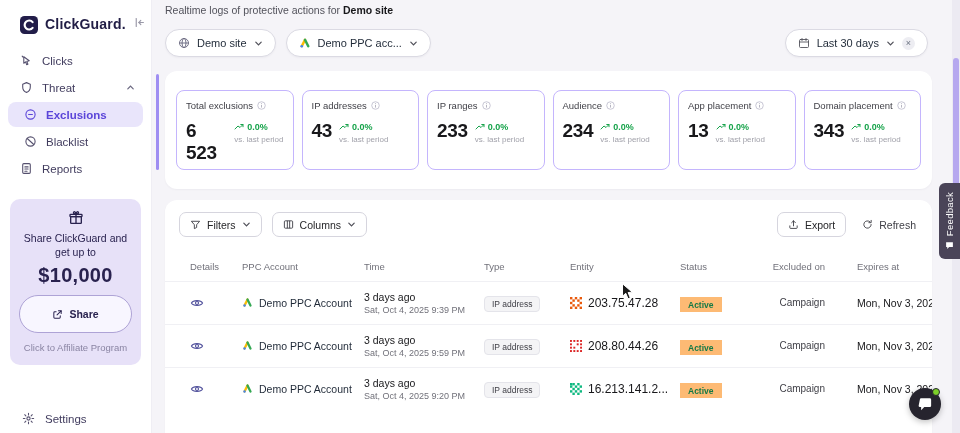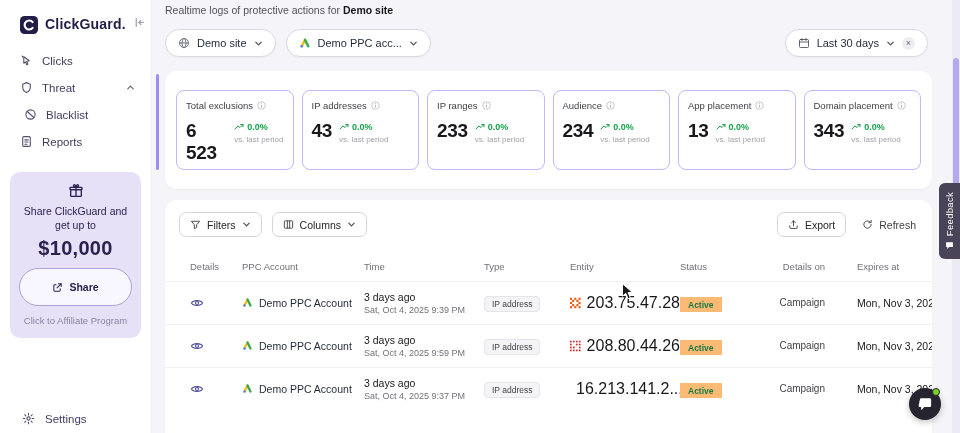--- a/index.html
+++ b/index.html
@@ -64,21 +64,21 @@
 
   .trow { display:grid; grid-template-columns:52px 122px 120px 86px 110px 85px 60px 1fr; align-items:center; padding:0 10px 0 25px; }
   .trow.head { align-items:start; padding-top:14px; padding-bottom:8px; font-size:9.5px; color:#71717a; }
   .trow.head .hc7 { text-align:right; line-height:1.25; width:60px; }
   .trow.head .hc8 { padding-left:32px; }
   .trow.data { height:43px; border-top:1px solid #f0f0f4; }
   .cell-acct { display:flex; align-items:center; gap:6px; font-size:10.5px; color:#1f2937; white-space:nowrap; }
   .cell-time .t1 { font-size:10.5px; color:#18181b; }
   .cell-time .t2 { font-size:9px; color:#71717a; margin-top:2px; }
   .type-badge { display:inline-block; font-size:8.5px; color:#3f3f46; background:#f4f4f6; border:1px solid #e4e4ea; border-radius:4px; padding:2px 7px; }
-  .cell-entity { display:flex; align-items:center; gap:6px; font-size:16px; color:#18181b; white-space:nowrap; overflow:hidden; }
+  .cell-entity { display:flex; align-items:center; gap:6px; font-size:12px; color:#18181b; white-space:nowrap; overflow:hidden; }
   .status-badge { display:inline-block; font-size:8.5px; color:#157a46; background:#fdba74; border-radius:0; padding:2.5px 8px; font-weight:bold; }
   .cell-excl { text-align:right; font-size:10px; color:#3f3f46; }
   .cell-exp { padding-left:32px; font-size:10.5px; color:#18181b; white-space:nowrap; }
   .eye-btn { background:none; border:none; display:flex; cursor:pointer; color:#50509b; padding:0; }
 
   
   .scrollbar { position:absolute; right:0; top:0; bottom:0; width:8px; background:#eceaf2; }
   .scroll-thumb { position:absolute; right:1px; top:58px; width:6px; height:140px; background:#b6a8ef; border-radius:3px; }
   .feedback-tab { position:absolute; right:0; top:183px; width:21px; height:76px; background:#4a4458; border-radius:6px 0 0 6px; display:flex; flex-direction:column; align-items:center; justify-content:center; gap:5px; z-index:5; cursor:pointer; }
   .feedback-label { writing-mode:vertical-rl; transform:rotate(180deg); color:#fff; font-size:9.5px; letter-spacing:.3px; }
@@ -124,20 +124,29 @@
           <svg width="13" height="13" viewBox="0 0 24 24" fill="none" stroke="currentColor" stroke-width="2" stroke-linejoin="round">
               <path d="M12 3 L19 5.8 V11 C19 16 16.2 19.6 12 21 C7.8 19.6 5 16 5 11 V5.8 Z"></path>
             </svg>
         </span>
         <span>Threat</span>
         <span class="nav-chevron">
           <svg width="9" height="9" viewBox="0 0 10 10" fill="none" stroke="currentColor" stroke-width="1.4" stroke-linecap="round">
               <path d="M2 6.5 L5 3.5 L8 6.5"></path>
             </svg>
         </span>
+      </div>
+      <div class="nav-item child active">
+        <span class="icn">
+          <svg width="13" height="13" viewBox="0 0 24 24" fill="none" stroke="currentColor" stroke-width="2" stroke-linecap="round">
+              <circle cx="12" cy="12" r="8.5"></circle>
+              <path d="M8.5 12 H15.5"></path>
+            </svg>
+        </span>
+        <span>Exclusions</span>
       </div>
       <div class="nav-item child">
         <span class="icn">
           <svg width="13" height="13" viewBox="0 0 24 24" fill="none" stroke="currentColor" stroke-width="2" stroke-linecap="round">
               <circle cx="12" cy="12" r="8.5"></circle>
               <path d="M6 6.5 L18 17.5"></path>
             </svg>
         </span>
         <span>Blacklist</span>
       </div>
@@ -443,21 +452,21 @@
         </div>
       </div>
 
       <div class="trow head">
         <span>Details</span>
         <span>PPC Account</span>
         <span>Time</span>
         <span>Type</span>
         <span>Entity</span>
         <span>Status</span>
-        <span class="hc7">Details on</span>
+        <span class="hc7">Excluded on</span>
         <span class="hc8">Expires at</span>
       </div>
 
       <div class="trow data">
         <span>
             <button class="eye-btn">
               <svg width="14" height="14" viewBox="0 0 24 24" fill="none" stroke="currentColor" stroke-width="1.9">
                 <path d="M2.5 12 C5.5 6.5 18.5 6.5 21.5 12 C18.5 17.5 5.5 17.5 2.5 12 Z"></path>
                 <circle cx="12" cy="12" r="2.6"></circle>
               </svg>
@@ -556,21 +565,21 @@
         <span class="cell-acct">
           <svg width="11" height="11" viewBox="0 0 24 24">
               <line x1="5.5" y1="18.5" x2="12" y2="5.5" stroke="#FBBC04" stroke-width="5" stroke-linecap="round"></line>
               <line x1="12" y1="5.5" x2="18.5" y2="18.5" stroke="#34A853" stroke-width="5" stroke-linecap="round"></line>
               <circle cx="5.5" cy="18.5" r="2.6" fill="#4285F4"></circle>
             </svg>
           <span>Demo PPC Account</span>
         </span>
         <span class="cell-time">
           <div class="t1">3 days ago</div>
-          <div class="t2">Sat, Oct 4, 2025 9:37 PM</div>
+          <div class="t2">Sat, Oct 4, 2025 9:20 PM</div>
         </span>
         <span><span class="type-badge">IP address</span></span>
         <span class="cell-entity">
           <svg width="12" height="12" viewBox="0 0 10 10" fill="#10b981">
               <rect x="0" y="0" width="2" height="2"></rect>
               <rect x="2" y="0" width="2" height="2"></rect>
               <rect x="6" y="0" width="2" height="2"></rect>
               <rect x="0" y="2" width="2" height="2"></rect>
               <rect x="4" y="2" width="2" height="2"></rect>
               <rect x="8" y="2" width="2" height="2"></rect>

